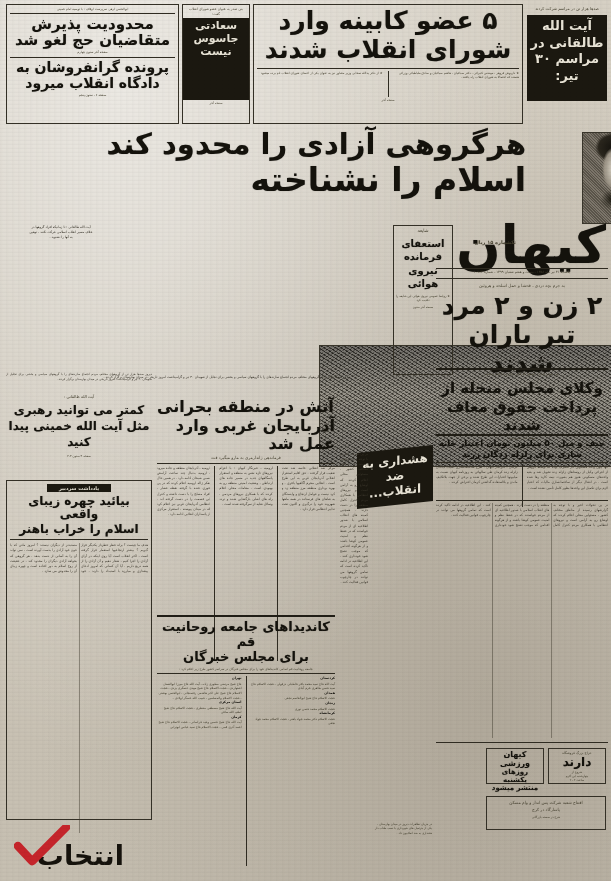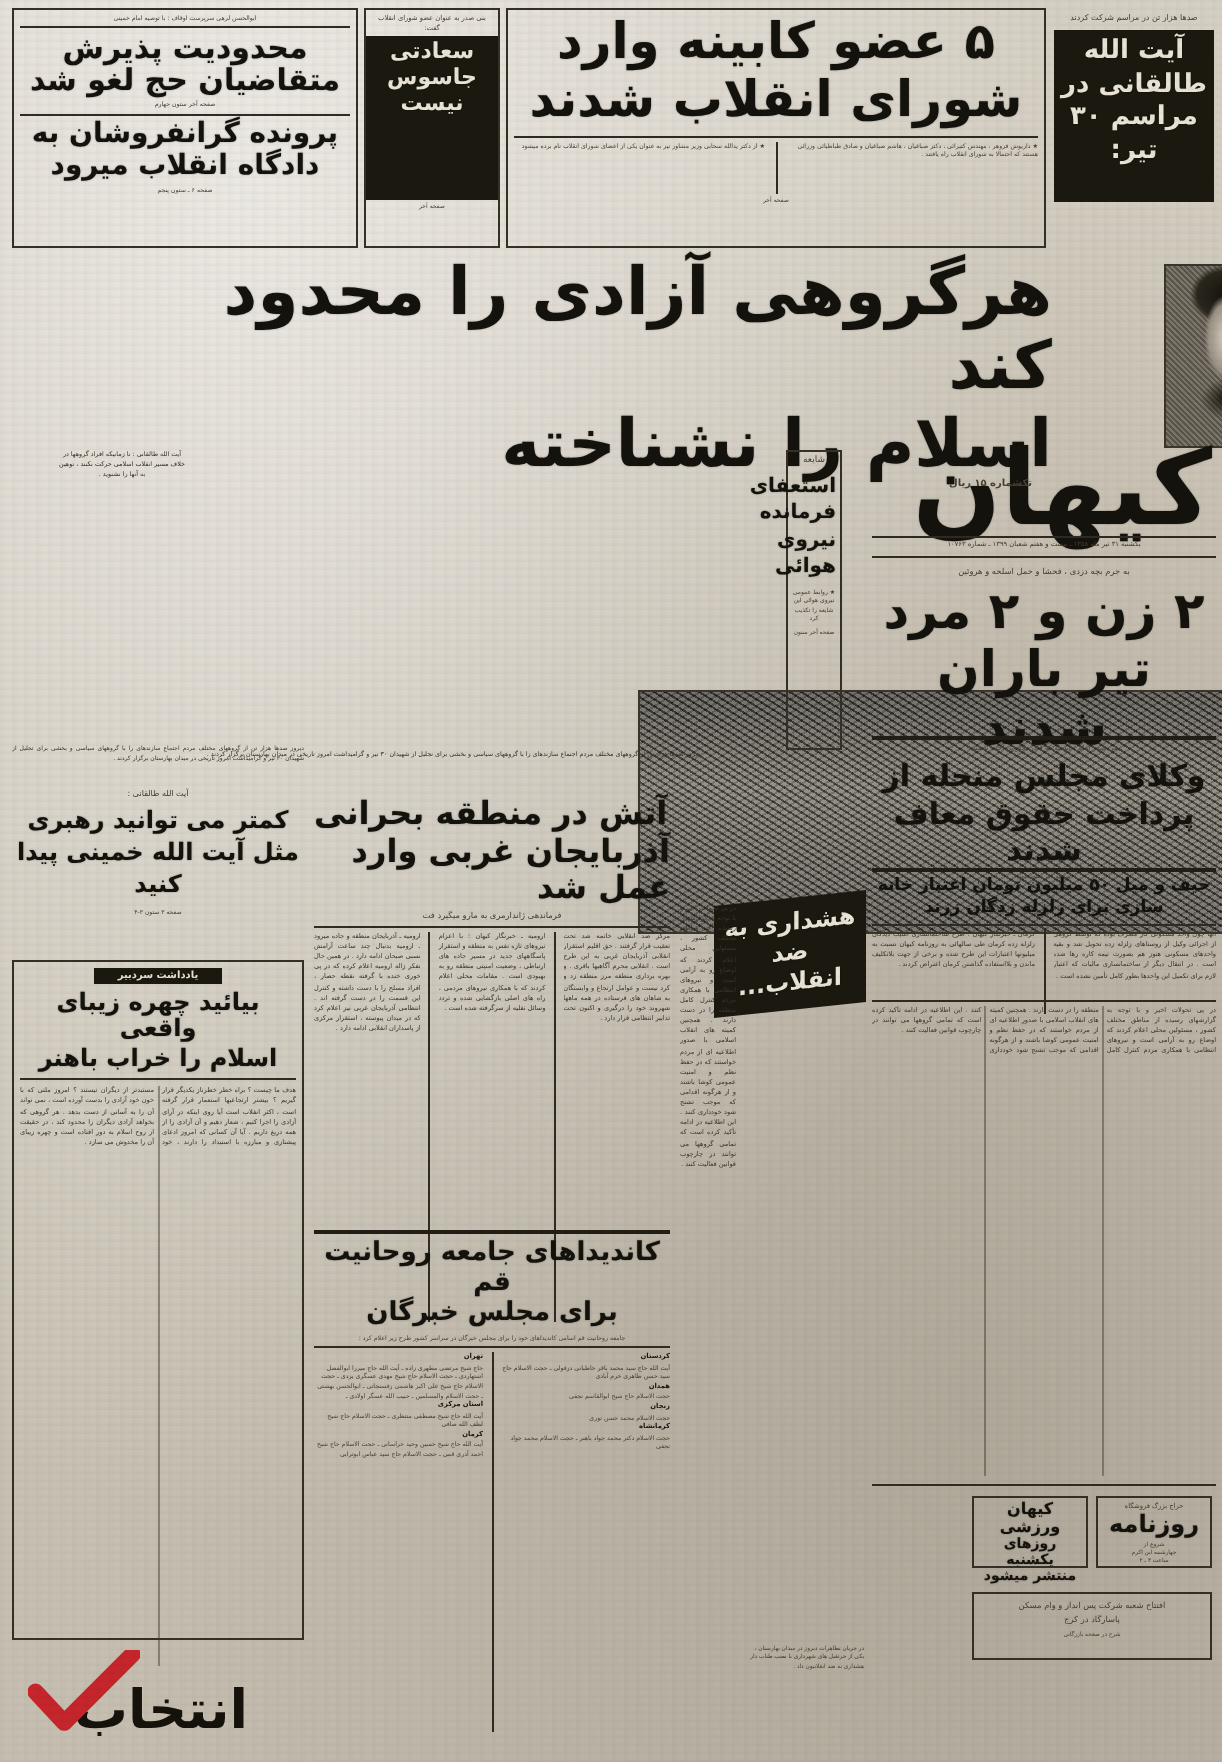--- a/index.html
+++ b/index.html
@@ -104,31 +104,31 @@
     </div>
     <div class="tiny ctr" style="font-size:3px;margin-top:1px;">صفحه آخر</div>
   </div>
 
   <div class="abs" style="left:527px;top:4px;width:80px;height:120px;">
     <div class="tiny ctr" style="font-size:4px;line-height:1.5;padding-top:2px;">صدها هزار تن در مراسم شرکت کردند</div>
     <div class="hl ctr blackbox" style="font-size:13px;line-height:1.28;margin-top:3px;padding:3px 2px;height:86px;box-sizing:border-box;">آیت الله طالقانی در مراسم ۳۰ تیر:</div>
   </div>
 
   <div class="abs" style="left:96px;top:128px;width:430px;">
-    <div class="hl" style="font-size:33px;">هرگروهی آزادی را محدود کند</div>
+    <div class="hl" style="font-size:29px;">هرگروهی آزادی را محدود کند</div>
     <div class="hl" style="font-size:33px;text-align:right;margin-top:2px;">اسلام را نشناخته</div>
   </div>
 
   <div class="abs photo portrait" style="left:33px;top:132px;width:60px;height:90px;"></div>
   <div class="abs cap" style="left:28px;top:225px;width:66px;font-size:3.2px;text-align:center;">آیت الله طالقانی : تا زمانیکه افراد گروهها در خلاف مسیر انقلاب اسلامی حرکت نکنند ، توهین به آنها را نشنوید .</div>
 
   <div class="abs photo crowd" style="left:30px;top:253px;width:320px;height:120px;"></div>
   <div class="abs cap" style="left:30px;top:375px;width:320px;font-size:3.2px;">دیروز صدها هزار تن از گروههای مختلف مردم اجتماع سازندهای را با گروههای سیاسی و بخشی برای تجلیل از شهیدان ۳۰ تیر و گرامیداشت امروز تاریخی در میدان بهارستان برگزار کردند .</div>
 
-  <div class="abs boxline" style="left:393px;top:225px;width:28px;height:150px;padding:2px 2px;box-sizing:border-box;">
+  <div class="abs boxline" style="left:393px;top:225px;width:60px;height:150px;padding:2px 2px;box-sizing:border-box;">
     <div class="tiny ctr" style="font-size:4.5px;">شایعه</div>
     <div class="hl ctr" style="font-size:10px;line-height:1.35;margin-top:2px;">استعفای فرمانده نیروی هوائی</div>
     <div class="tiny ctr" style="margin-top:3px;font-size:3px;">★ روابط عمومی نیروی هوائی این شایعه را تکذیب کرد</div>
     <div class="tiny ctr" style="margin-top:2px;font-size:2.9px;">صفحه آخر ستون</div>
   </div>
 
   <div class="abs" style="left:436px;top:225px;width:172px;height:55px;">
     <div class="abs nameplate hl" style="right:2px;top:-6px;font-size:52px;line-height:1;">کیهان</div>
     <div class="abs tiny" style="right:92px;top:14px;font-size:5px;font-weight:bold;">تکشماره ۱۵ ریال</div>
   </div>
@@ -233,21 +233,21 @@
   </div>
 
   <div class="abs hline" style="left:436px;top:742px;width:172px;"></div>
   <div class="abs boxline ctr" style="left:486px;top:748px;width:58px;height:36px;padding:2px;box-sizing:border-box;">
     <div class="hl" style="font-size:8px;">کیهان ورزشی</div>
     <div class="hl" style="font-size:7px;">روزهای یکشنبه</div>
     <div class="hl" style="font-size:7px;">منتشر میشود</div>
   </div>
   <div class="abs boxline ctr" style="left:548px;top:748px;width:58px;height:36px;padding:2px;box-sizing:border-box;">
     <div class="tiny" style="font-size:3.4px;">حراج بزرگ فروشگاه</div>
-    <div class="hl" style="font-size:12px;">روزنامه</div>
+    <div class="hl" style="font-size:12px;">دارند</div>
     <div class="tiny" style="font-size:2.9px;">شروع از</div>
     <div class="tiny" style="font-size:2.9px;">چهارشنبه این اکرم</div>
     <div class="tiny" style="font-size:2.9px;">ساعت ۴ ـ ۲</div>
   </div>
 
   <div class="abs boxline ctr" style="left:486px;top:796px;width:120px;height:34px;padding:3px;box-sizing:border-box;">
     <div class="tiny" style="font-size:4.2px;">افتتاح شعبه شرکت پس انداز و وام مسکن</div>
     <div class="tiny" style="font-size:4.2px;margin-top:1px;">پاسارگاد در کرج</div>
     <div class="tiny" style="font-size:2.9px;margin-top:1px;">شرح در صفحه بازرگانی</div>
   </div>

